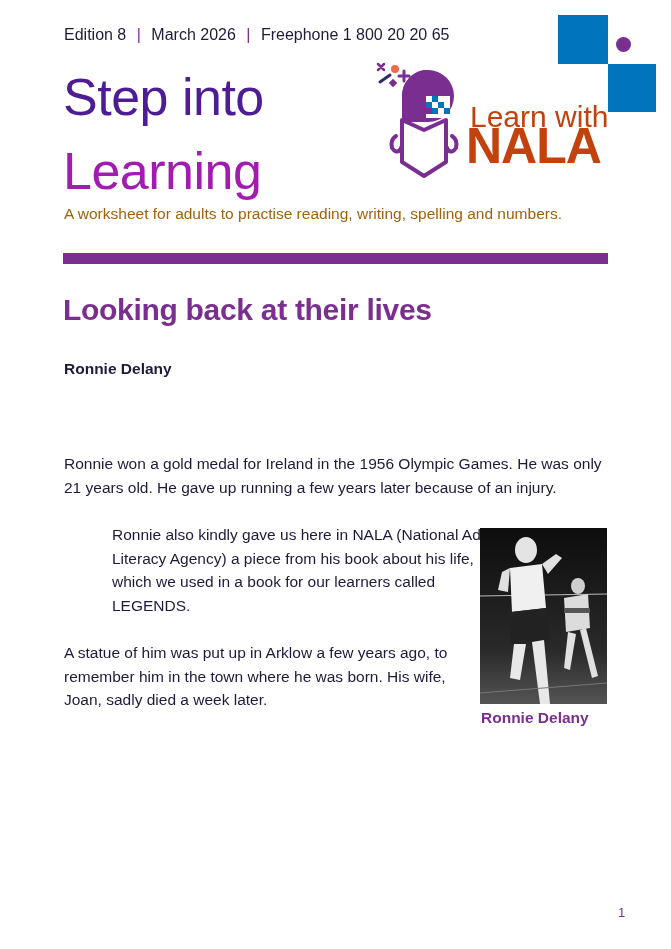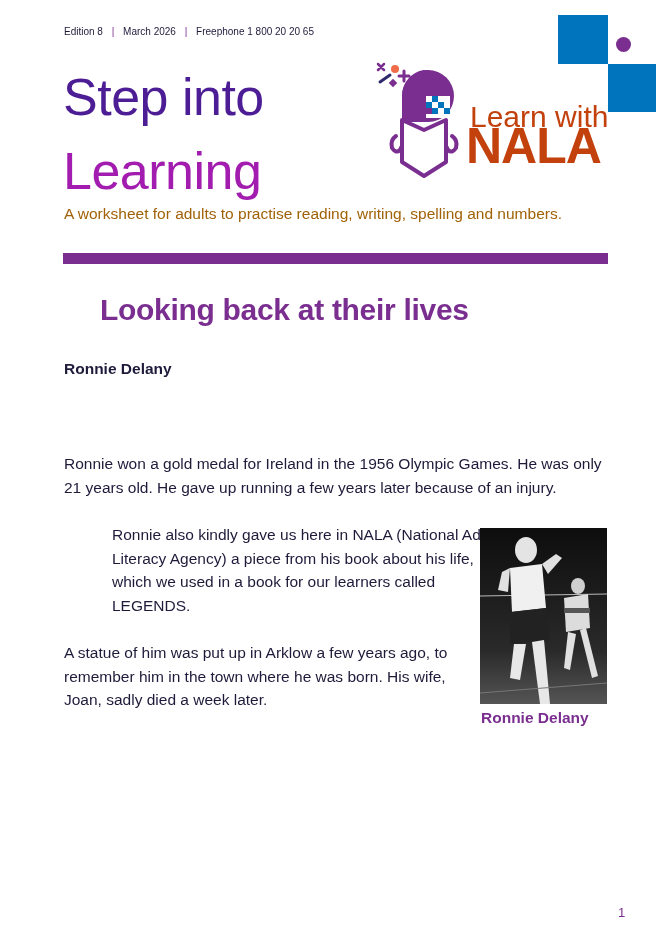--- a/index.html
+++ b/index.html
@@ -1,37 +1,37 @@
 <!DOCTYPE html>
 <html><head>
 <meta charset="utf-8">
 <style>
   html, body { margin: 0; padding: 0; background: #ffffff; }
   body { width: 671px; height: 949px; position: relative; overflow: hidden;
          font-family: "Liberation Sans", "DejaVu Sans", sans-serif; color: #1e1b3a; }
   .abs { position: absolute; }
 
-  .topline { left: 64px; top: 26px; font-size: 10px; color: #1e1b3a; white-space: nowrap; }
+  .topline { left: 64px; top: 26px; font-size: 16px; color: #1e1b3a; white-space: nowrap; }
   .topline .sep { color: #7a2e8f; margin: 0 6px; }
 
   .deco-sq1 { left: 558px; top: 15px; width: 50px; height: 49px; background: #0075be; }
   .deco-sq2 { left: 608px; top: 64px; width: 48px; height: 48px; background: #0075be; }
   .deco-dot { left: 616px; top: 37px; width: 15px; height: 15px; border-radius: 50%; background: #7a2e8f; }
 
   .title1 { left: 63px; top: 68px; font-size: 52px; line-height: 58px; color: #4c1d95; font-weight: normal; letter-spacing: -0.5px; }
   .title2 { left: 63px; top: 142px; font-size: 52px; line-height: 58px; color: #a21caf; font-weight: normal; letter-spacing: -0.5px; }
 
   .logo { left: 372px; top: 58px; width: 240px; height: 125px; }
   .logo-text1 { left: 470px; top: 100px; font-size: 30px; color: #c2410c; font-weight: normal; white-space: nowrap; }
   .logo-text2 { left: 466px; top: 118px; font-size: 50px; line-height: 56px; color: #c2410c; font-weight: bold; letter-spacing: -1px; white-space: nowrap; }
 
   .subtitle { left: 64px; top: 205px; font-size: 15.5px; color: #a16207; white-space: nowrap; }
   .rule { left: 63px; top: 253px; width: 545px; height: 11px; background: #7a2e8f; }
 
-  .heading { left: 63px; top: 293px; font-size: 30px; font-weight: bold; color: #7a2e8f; white-space: nowrap; letter-spacing: -0.3px; margin-left: 37px; }
+  .heading { left: 63px; top: 293px; font-size: 30px; font-weight: bold; color: #7a2e8f; white-space: nowrap; letter-spacing: -0.3px; }
 
   .para { left: 64px; font-size: 15.5px; line-height: 23.5px; color: #1e1b3a; }
   .para strong { font-weight: bold; }
 
   .photo { left: 480px; top: 528px; width: 127px; height: 176px; background: #1a1a1a; overflow: hidden; }
   .caption { left: 481px; top: 709px; font-size: 15.5px; color: #7a2e8f; font-weight: bold; white-space: nowrap; }
 
   .pagenum { left: 618px; top: 905px; font-size: 13px; color: #7a2e8f; }
 </style>
 </head>

